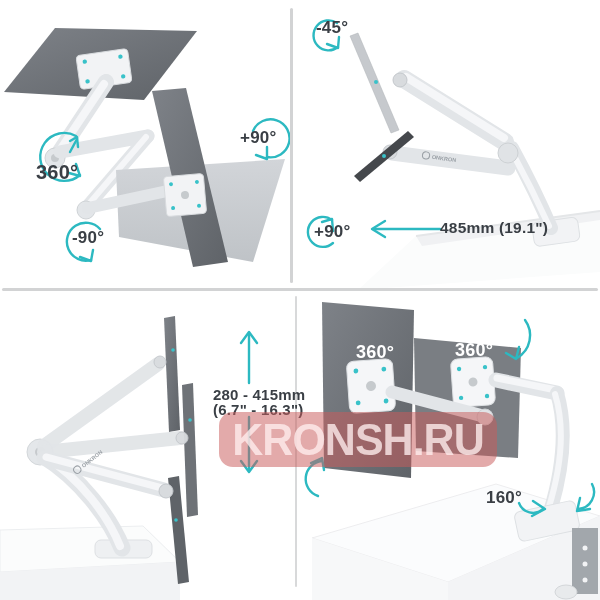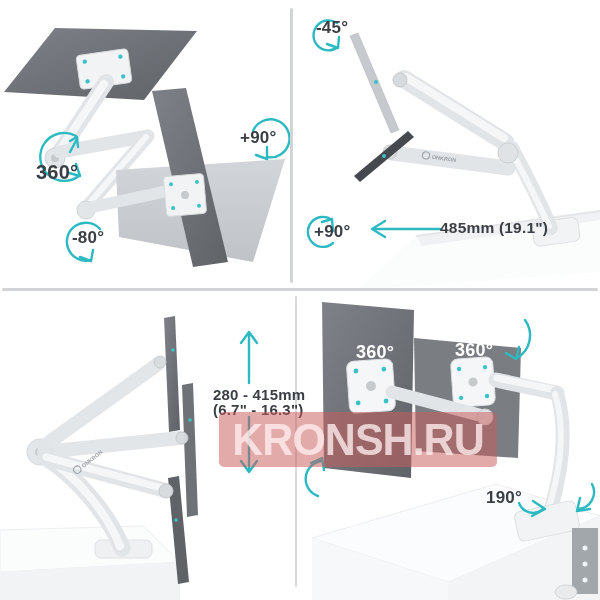--- a/index.html
+++ b/index.html
@@ -12,21 +12,21 @@
   .lbl{
     position:absolute;color:#3a3f45;font-weight:700;white-space:nowrap;
     letter-spacing:.2px;
   }
   .lbl.white{color:#ffffff;font-weight:700;}
   .teal{stroke:#2cb9c1;stroke-width:2.4;fill:none;stroke-linecap:round;stroke-linejoin:round;}
   .armBase{stroke:#e2e5e8;fill:none;stroke-linecap:round;}
   .armTop{stroke:#f5f6f8;fill:none;stroke-linecap:round;}
   .watermark{
     position:absolute;left:219px;top:412px;width:278px;height:55px;
-    background:rgba(201,92,92,.52);border-radius:5px;
+    background:rgba(201,92,92,.52);border-radius:14px;
     display:flex;align-items:center;justify-content:center;
     pointer-events:none;
   }
   .watermark span{
     font-size:43px;font-weight:700;letter-spacing:-1px;
     color:rgba(255,238,238,.78);transform:scaleY(1.04);
   }
 </style>
 </head>
 <body>
@@ -263,30 +263,30 @@
       <polyline class="teal" points="280,208 277,221 290,219"></polyline>
     </g>
   </svg>
 
   <div class="divider" style="left:2px;top:288px;width:596px;height:3px;"></div>
   <div class="divider" style="left:290px;top:8px;width:2.5px;height:275px;"></div>
   <div class="divider" style="left:295px;top:296px;width:2px;height:291px;background:#d8d9da;"></div>
 
   <div class="lbl" style="left:36px;top:161px;font-size:20px;">360°</div>
   <div class="lbl" style="left:240px;top:128px;font-size:17px;">+90°</div>
-  <div class="lbl" style="left:72px;top:228px;font-size:17px;">-80°</div>
+  <div class="lbl" style="left:72px;top:228px;font-size:17px;">-90°</div>
 
   <div class="lbl" style="left:316px;top:18px;font-size:17px;">-45°</div>
   <div class="lbl" style="left:314px;top:222px;font-size:17px;">+90°</div>
   <div class="lbl" style="left:440px;top:219px;font-size:15.5px;">485mm (19.1")</div>
 
   <div class="lbl" style="left:213px;top:386px;font-size:15px;">280 - 415mm</div>
   <div class="lbl" style="left:213px;top:401px;font-size:15px;">(6.7" - 16.3")</div>
 
   <div class="lbl white" style="left:356px;top:342px;font-size:18px;">360°</div>
   <div class="lbl white" style="left:455px;top:340px;font-size:18px;">360°</div>
-  <div class="lbl" style="left:486px;top:488px;font-size:17px;">190°</div>
+  <div class="lbl" style="left:486px;top:488px;font-size:17px;">160°</div>
 
   <div class="watermark">
     <span>KRONSH.RU</span>
   </div>
 
 </div>
 
 </body></html>

